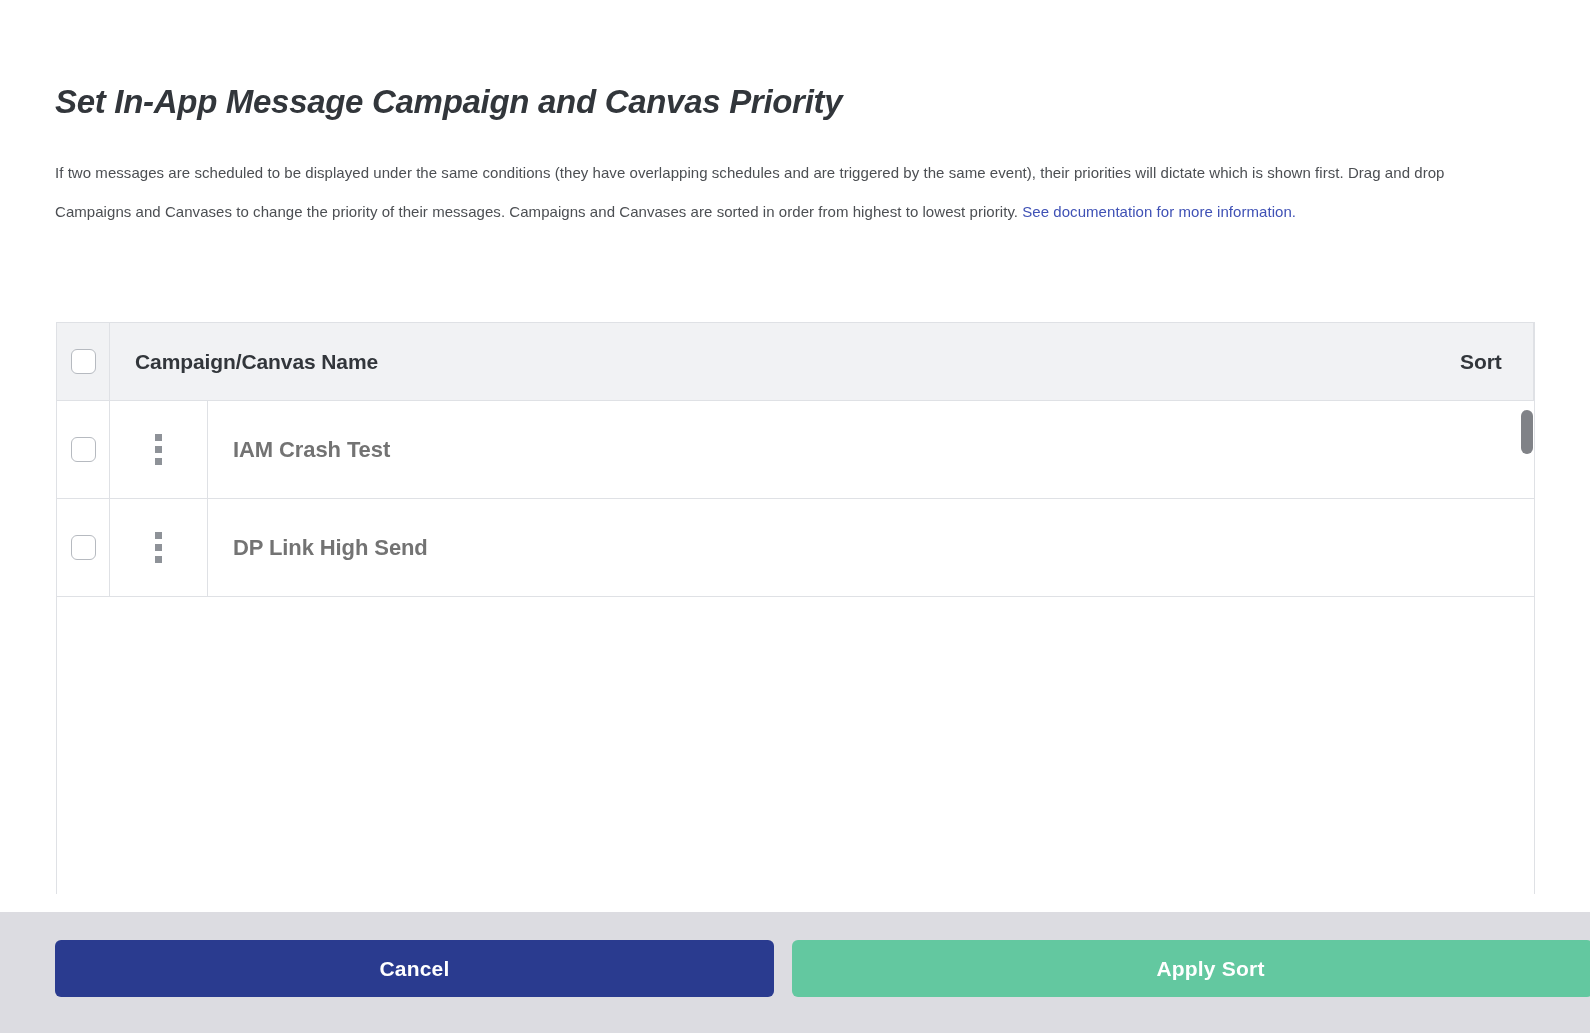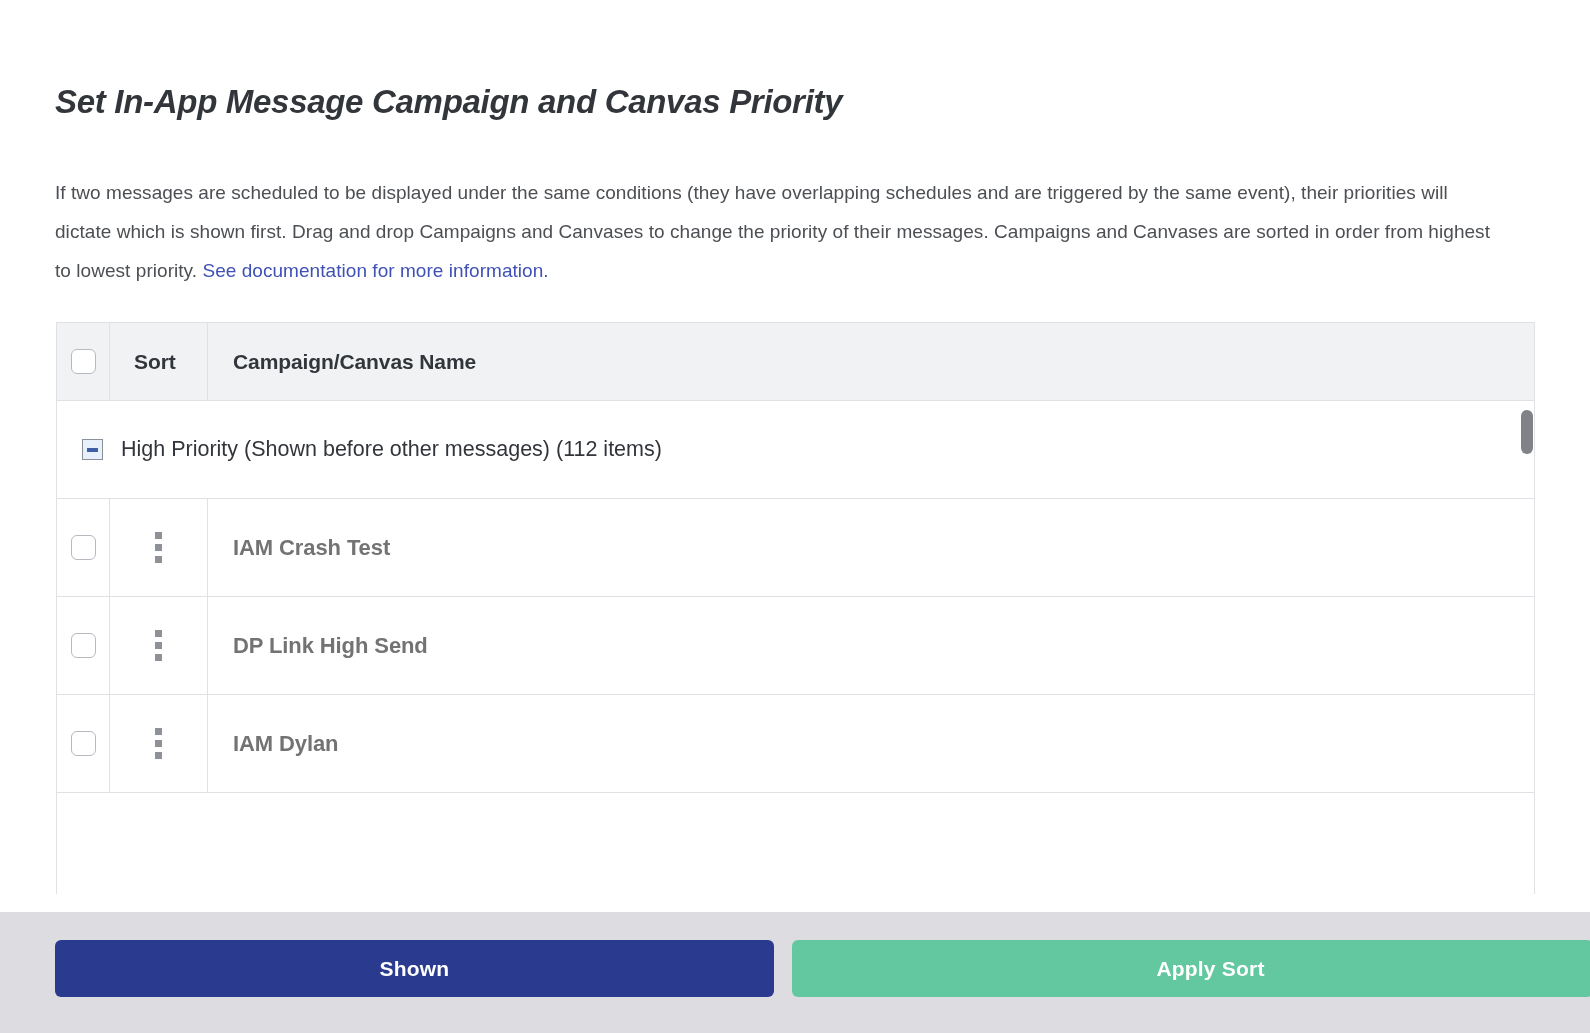--- a/index.html
+++ b/index.html
@@ -35,23 +35,23 @@
     font-weight: bold;
     color: #32363b;
     letter-spacing: -0.3px;
     white-space: nowrap;
     font-style: italic;
   }
 
   .intro-paragraph {
     position: absolute;
     left: 55px;
-    top: 154px;
+    top: 138px;
     width: 1440px;
-    font-size: 19px;
+    font-size: 15px;
     line-height: 39px;
     color: #4c4f53;
     letter-spacing: 0.05px;
   }
   .intro-link {
     color: #3d5afe;
     color: #3f51b5;
     text-decoration: none;
     cursor: pointer;
   }
@@ -265,34 +265,28 @@
   <h1 class="page-title">Set In-App Message Campaign and Canvas Priority</h1>
 
   <p class="intro-paragraph"><span>If two messages are scheduled to be displayed under the same conditions (they have overlapping schedules and are triggered by the same event), their priorities will dictate which is shown first. Drag and drop Campaigns and Canvases to change the priority of their messages. Campaigns and Canvases are sorted in order from highest to lowest priority. </span><a class="intro-link" href="#">See documentation for more information.</a></p>
 
   <div class="table-wrap">
 
     <div class="table-header">
       <div class="th th-check">
         <span class="cbox"></span>
       </div>
+      <div class="th th-name">
+        <span class="th-label">Campaign/Canvas Name</span>
+      </div>
       <div class="th th-sort">
         <span class="th-label">Sort</span>
       </div>
-      <div class="th th-name">
-        <span class="th-label">Campaign/Canvas Name</span>
-      </div>
     </div>
 
-    <div class="group-row">
-      <span class="collapse-icon">
-          <i></i>
-        </span>
-      <span class="group-label">High Priority (Shown before other messages) (112 items)</span>
-    </div>
 
     <div class="data-row">
       <div class="td td-check">
         <span class="cbox"></span>
       </div>
       <div class="td td-sort">
         <span class="drag-handle">
             <span></span>
             <span></span>
             <span></span>
@@ -312,40 +306,25 @@
             <span></span>
             <span></span>
             <span></span>
           </span>
       </div>
       <div class="td td-name">
         <a class="row-link" href="#">DP Link High Send</a>
       </div>
     </div>
 
-    <div class="data-row">
-      <div class="td td-check">
-        <span class="cbox"></span>
-      </div>
-      <div class="td td-sort">
-        <span class="drag-handle">
-            <span></span>
-            <span></span>
-            <span></span>
-          </span>
-      </div>
-      <div class="td td-name">
-        <a class="row-link" href="#">IAM Dylan</a>
-      </div>
-    </div>
 
 
     <div class="scroll-track">
       <div class="scroll-thumb"></div>
     </div>
 
   </div>
 </div>
 
 <div class="modal-footer">
-  <button class="btn btn-cancel">Shown</button>
+  <button class="btn btn-cancel">Cancel</button>
   <button class="btn btn-apply">Apply Sort</button>
 </div>
 
 </body></html>

